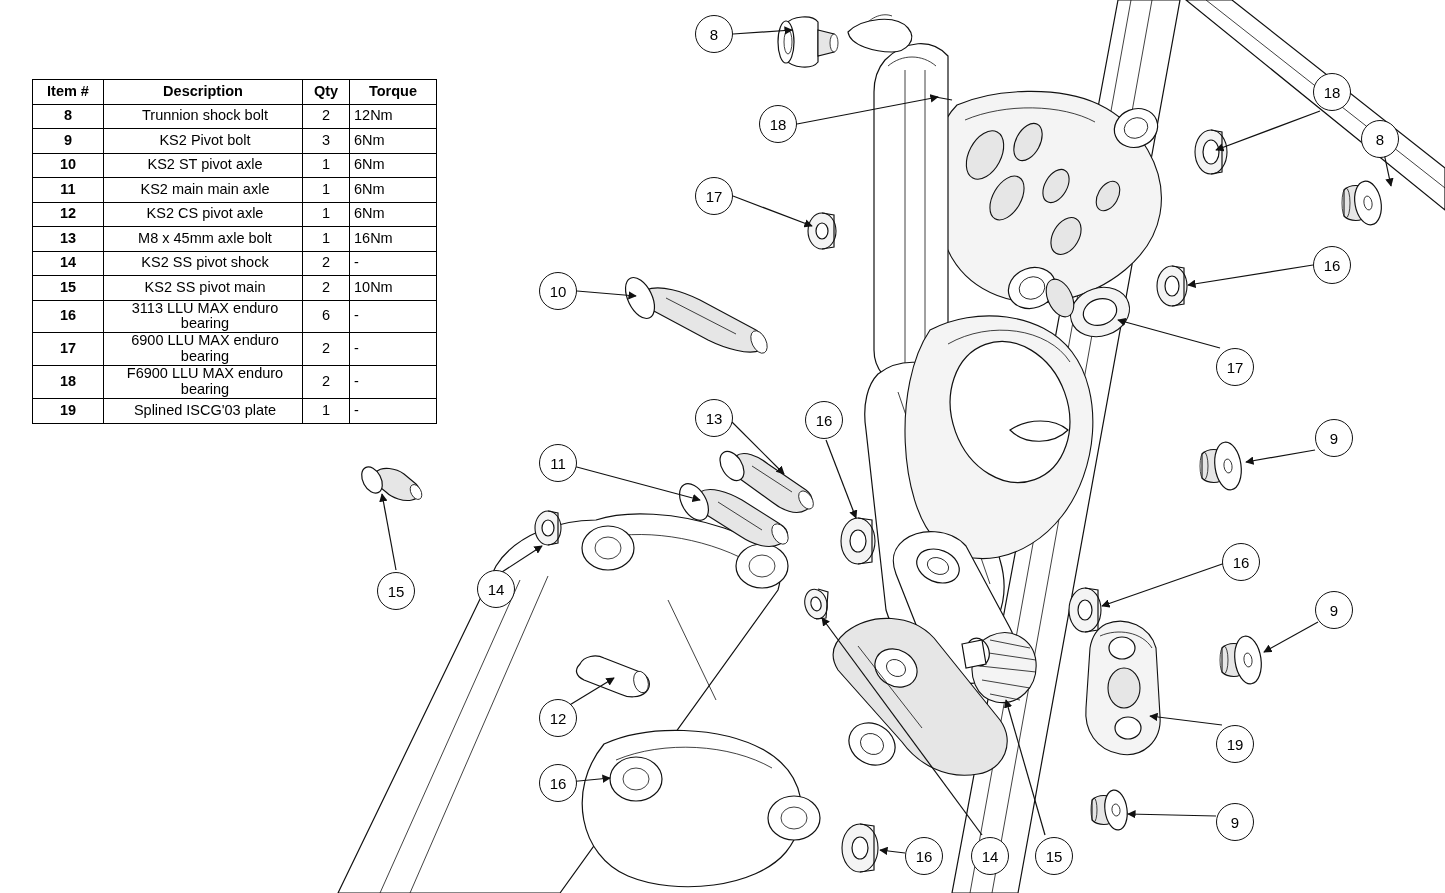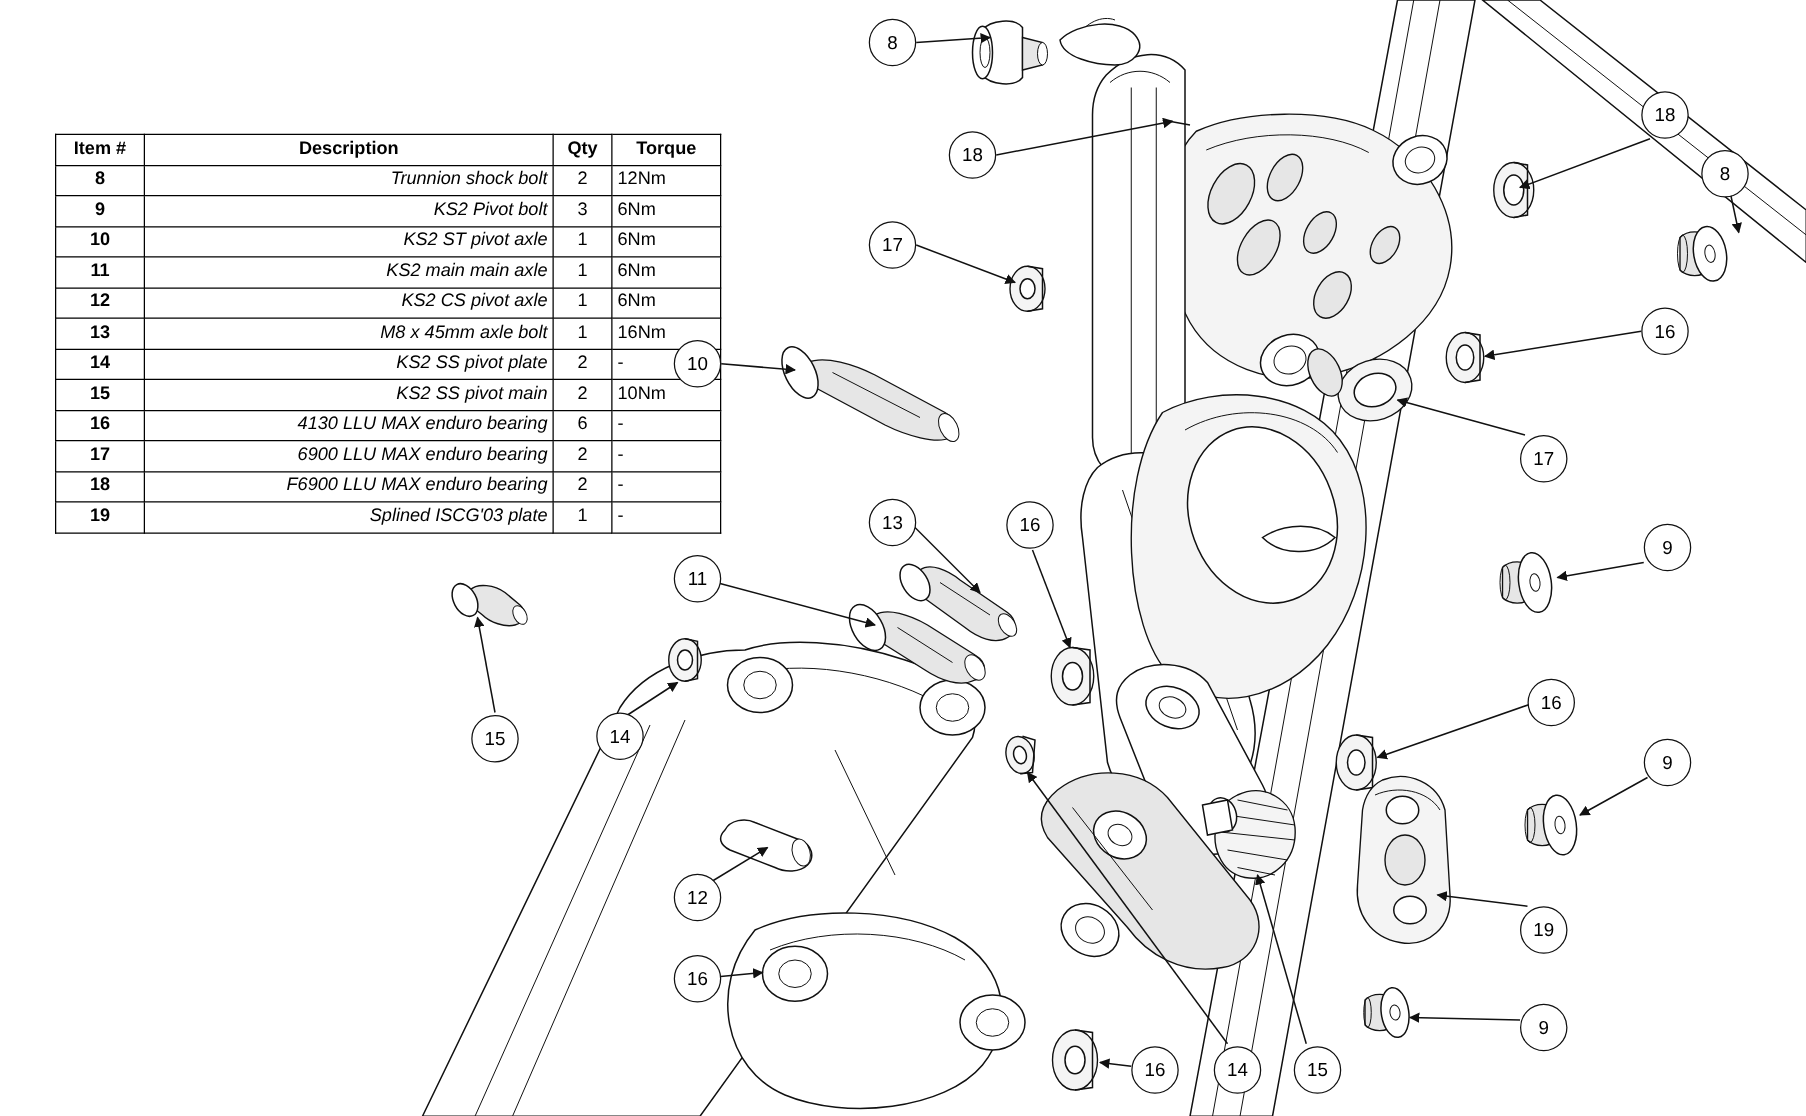--- a/index.html
+++ b/index.html
@@ -12,24 +12,23 @@
     width: 1445px;
     height: 893px;
     background: #ffffff;
     overflow: hidden;
     font-family: "Liberation Sans", sans-serif;
   }
 
   
   #parts-table-wrap {
     position: absolute;
-    left: 44px;
+    left: 32px;
     top: 79px;
-    width: 533px;
-    margin-top: 28px;
+    width: 405px;
   }
   table.parts {
     border-collapse: collapse;
     width: 100%;
     font-size: 14.5px;
     color: #000;
     background: #fff;
   }
   table.parts th, table.parts td {
     border: 1px solid #000;
@@ -40,23 +39,22 @@
   table.parts th {
     font-weight: bold;
     text-align: center;
   }
   table.parts td.c-item {
     width: 62px;
     text-align: center;
     font-weight: bold;
   }
   table.parts td.c-desc {
-    text-align: right;
+    text-align: center;
     padding-left: 8px;
-    font-style: italic;
   }
   table.parts td.c-qty {
     width: 38px;
     text-align: center;
   }
   table.parts td.c-torque {
     width: 78px;
     text-align: left;
   }
   table.parts th.h-item { width: 62px; }
@@ -433,33 +431,33 @@
           <td class="c-torque">6Nm</td>
         </tr>
         <tr>
           <td class="c-item">13</td>
           <td class="c-desc">M8 x 45mm axle bolt</td>
           <td class="c-qty">1</td>
           <td class="c-torque">16Nm</td>
         </tr>
         <tr>
           <td class="c-item">14</td>
-          <td class="c-desc">KS2 SS pivot plate</td>
+          <td class="c-desc">KS2 SS pivot shock</td>
           <td class="c-qty">2</td>
           <td class="c-torque">-</td>
         </tr>
         <tr>
           <td class="c-item">15</td>
           <td class="c-desc">KS2 SS pivot main</td>
           <td class="c-qty">2</td>
           <td class="c-torque">10Nm</td>
         </tr>
         <tr>
           <td class="c-item">16</td>
-          <td class="c-desc">4130 LLU MAX enduro bearing</td>
+          <td class="c-desc">3113 LLU MAX enduro bearing</td>
           <td class="c-qty">6</td>
           <td class="c-torque">-</td>
         </tr>
         <tr>
           <td class="c-item">17</td>
           <td class="c-desc">6900 LLU MAX enduro bearing</td>
           <td class="c-qty">2</td>
           <td class="c-torque">-</td>
         </tr>
         <tr>

